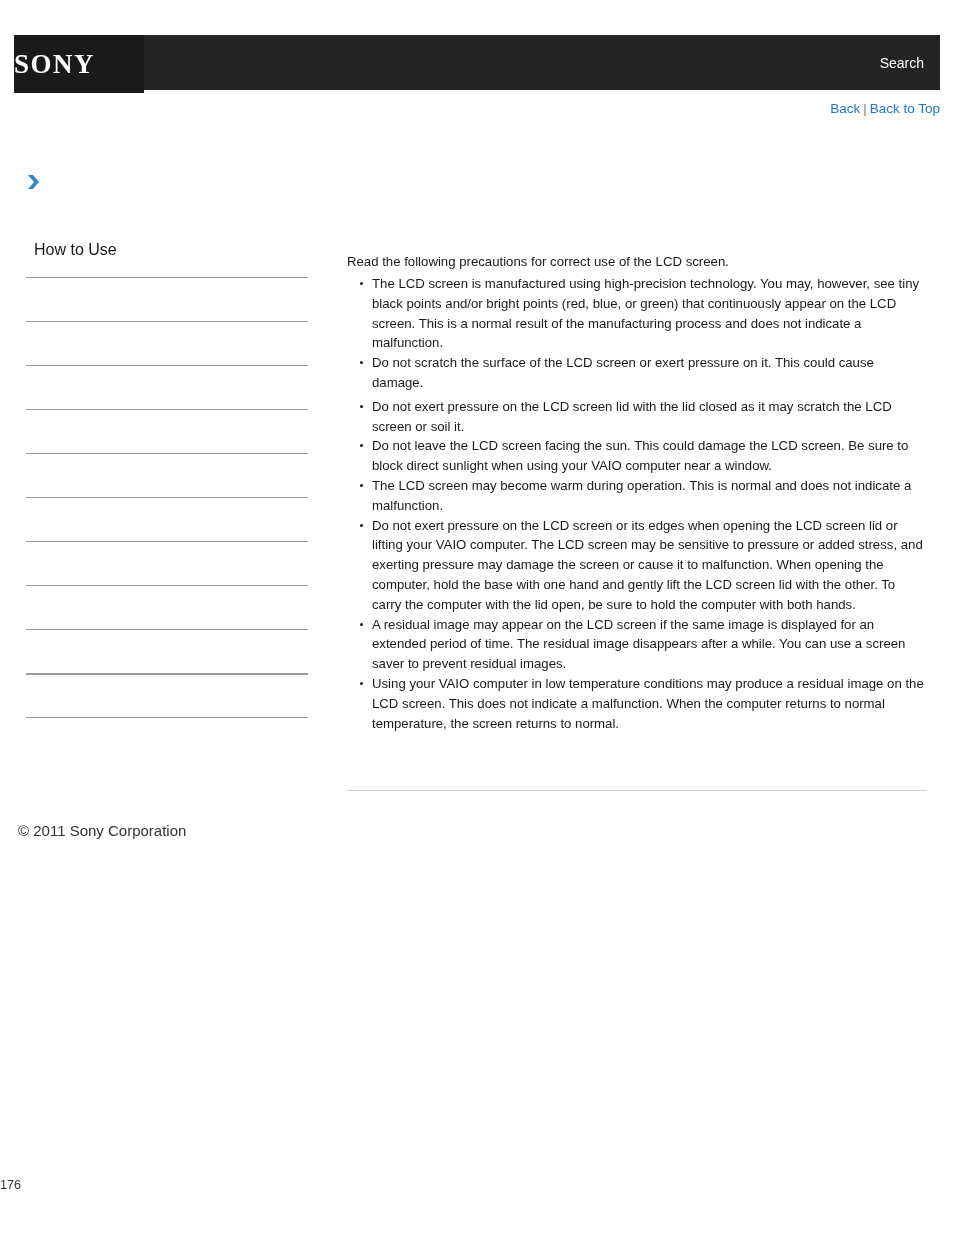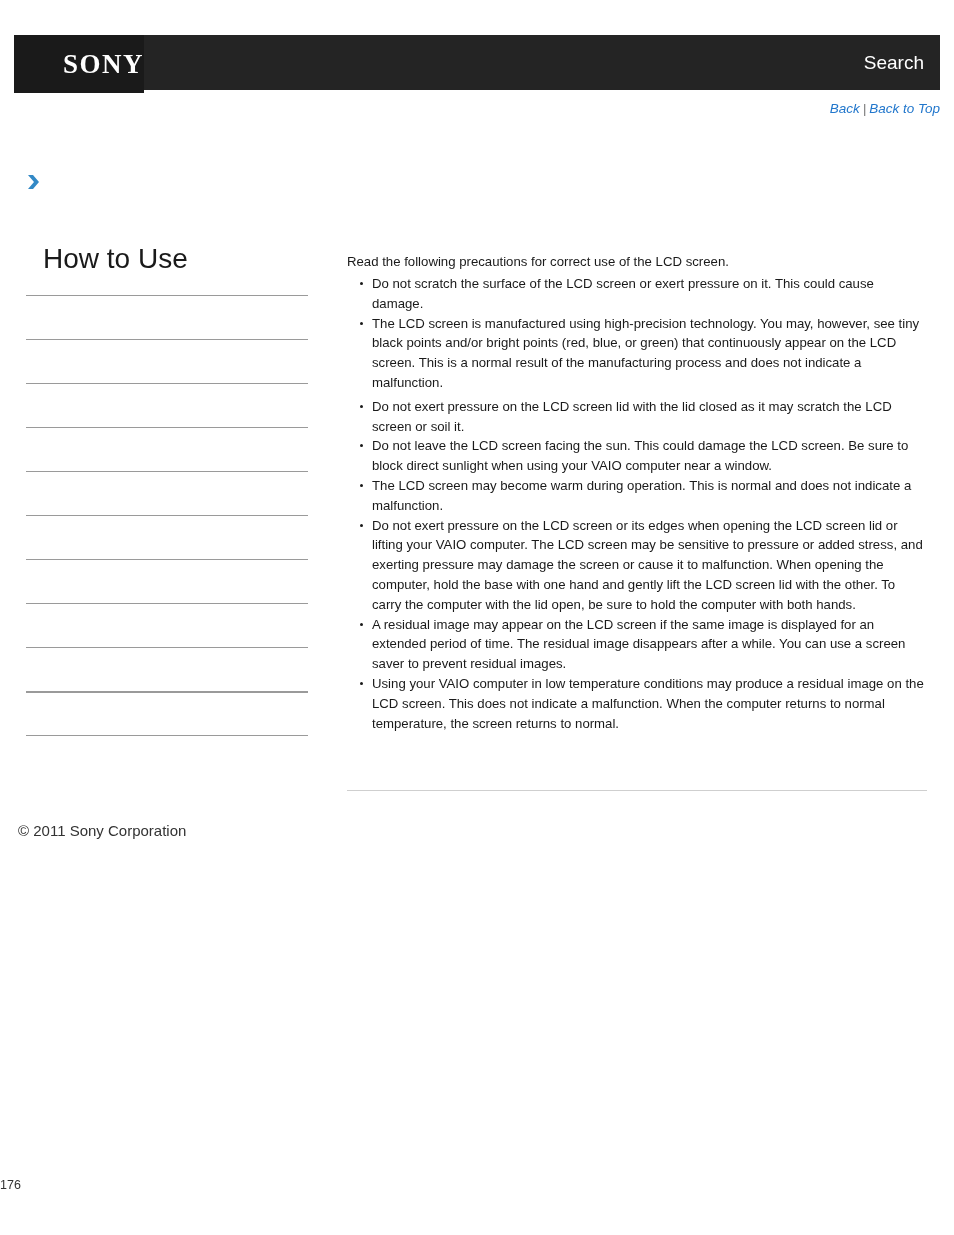--- a/index.html
+++ b/index.html
@@ -27,38 +27,38 @@
   }
   .logo-block {
     position: absolute;
     left: 0;
     top: 0;
     width: 130px;
     height: 58px;
     background: #1a1a1a;
     display: flex;
     align-items: center;
-    justify-content: flex-end;
+    justify-content: flex-start;
   }
   .logo-text {
     color: #ffffff;
     font-family: "Liberation Serif", serif;
     font-weight: bold;
     font-size: 27px;
     letter-spacing: 1.5px;
   }
   .search-link {
     position: absolute;
     right: 16px;
     top: 0;
     height: 55px;
     display: flex;
     align-items: center;
     color: #ffffff;
-    font-size: 19px;
+    font-size: 14px;
     cursor: pointer;
   }
 
   
   .subheader {
     position: absolute;
     left: 14px;
     top: 101px;
     width: 926px;
     height: 20px;
@@ -71,21 +71,20 @@
     color: #4b4b4b;
     white-space: nowrap;
   }
   .nav-links {
     position: absolute;
     right: 0;
     top: 0;
     font-size: 13.5px;
     color: #8a8a8a;
     white-space: nowrap;
-    font-style: italic;
   }
   .nav-links a {
     color: #2277cc;
     text-decoration: none;
     cursor: pointer;
   }
   .nav-sep {
     color: #777777;
     padding: 0 3px;
   }
@@ -100,26 +99,26 @@
   }
 
   
   .sidebar {
     position: absolute;
     left: 26px;
     top: 228px;
     width: 282px;
   }
   .sidebar-title {
-    font-size: 28px;
+    font-size: 16px;
     font-weight: normal;
     color: #1a1a1a;
     line-height: 28px;
     padding-bottom: 5px;
-    margin: 17px;
+    margin: 8px;
   }
   .sb-row {
     height: 44px;
     border-top: 1px solid #9a9a9a;
     box-sizing: border-box;
     cursor: pointer;
   }
   .sb-row.thick {
     border-top: 2px solid #9a9a9a;
   }
@@ -256,22 +255,22 @@
   <div class="sb-row">
       <span class="sb-label"></span>
     </div>
 </div>
 
 <div class="copyright">© 2011 Sony Corporation</div>
 
 <div class="content">
   <p class="intro">Read the following precautions for correct use of the LCD screen.</p>
   <ul class="precautions">
+    <li>The LCD screen is manufactured using high-precision technology. You may, however, see tiny black points and/or bright points (red, blue, or green) that continuously appear on the LCD screen. This is a normal result of the manufacturing process and does not indicate a malfunction.</li>
     <li>Do not scratch the surface of the LCD screen or exert pressure on it. This could cause damage.</li>
-    <li>The LCD screen is manufactured using high-precision technology. You may, however, see tiny black points and/or bright points (red, blue, or green) that continuously appear on the LCD screen. This is a normal result of the manufacturing process and does not indicate a malfunction.</li>
     <li class="gap-before">Do not exert pressure on the LCD screen lid with the lid closed as it may scratch the LCD screen or soil it.</li>
     <li>Do not leave the LCD screen facing the sun. This could damage the LCD screen. Be sure to block direct sunlight when using your VAIO computer near a window.</li>
     <li>The LCD screen may become warm during operation. This is normal and does not indicate a malfunction.</li>
     <li>Do not exert pressure on the LCD screen or its edges when opening the LCD screen lid or lifting your VAIO computer. The LCD screen may be sensitive to pressure or added stress, and exerting pressure may damage the screen or cause it to malfunction. When opening the computer, hold the base with one hand and gently lift the LCD screen lid with the other. To carry the computer with the lid open, be sure to hold the computer with both hands.</li>
     <li>A residual image may appear on the LCD screen if the same image is displayed for an extended period of time. The residual image disappears after a while. You can use a screen saver to prevent residual images.</li>
     <li>Using your VAIO computer in low temperature conditions may produce a residual image on the LCD screen. This does not indicate a malfunction. When the computer returns to normal temperature, the screen returns to normal.</li>
   </ul>
 </div>
 <div class="content-rule"></div>
 

